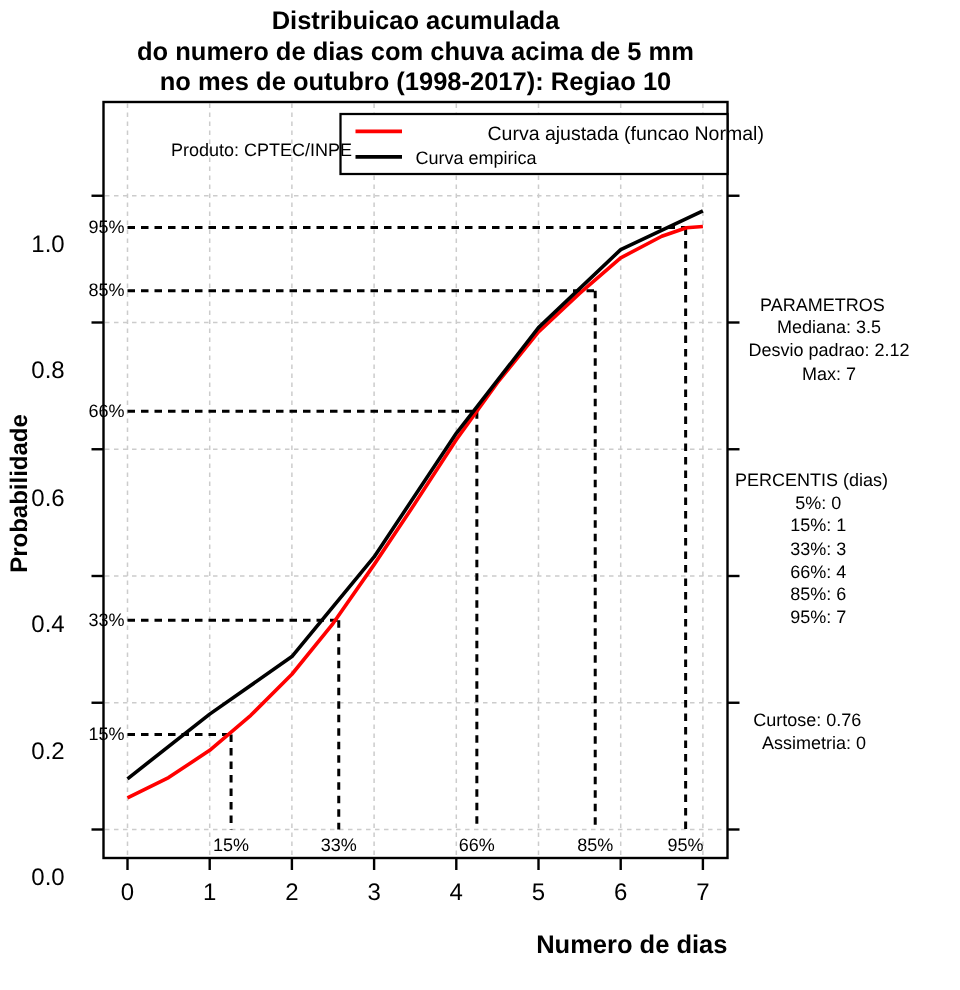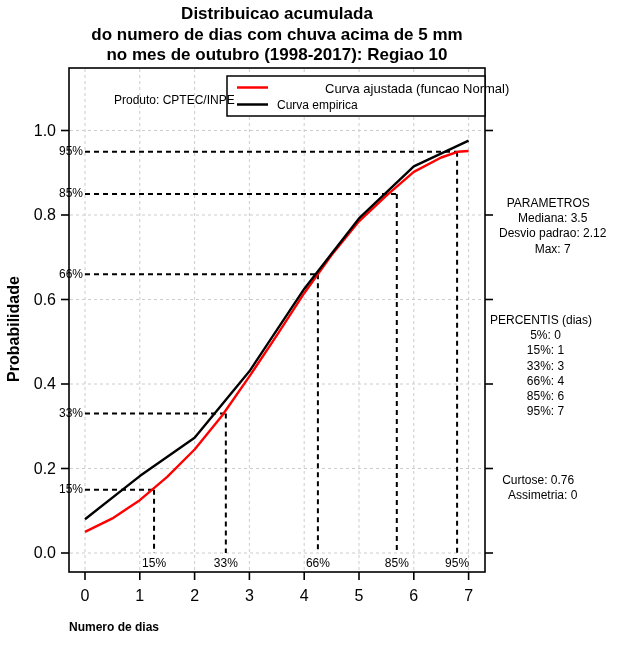--- a/index.html
+++ b/index.html
@@ -4,25 +4,25 @@
 <style>
   html,body{margin:0;padding:0;background:#ffffff;}
   #page{position:relative;width:640px;height:658px;background:#ffffff;overflow:hidden;
         font-family:Liberation Sans, sans-serif;color:#000;}
   #plot-svg{position:absolute;left:0;top:0;overflow:visible;}
   .abs{position:absolute;}
   .title-block{left:69px;top:4px;width:416px;text-align:center;
                font-weight:bold;font-size:17px;line-height:20.5px;}
   .ylab{left:-57px;top:321px;width:140px;height:16px;text-align:center;
         font-weight:bold;font-size:16px;transform:rotate(-90deg);}
-  .xlab{left:69px;top:620px;width:416px;text-align:left;font-weight:bold;font-size:12px;}
+  .xlab{left:69px;top:620px;width:416px;text-align:right;font-weight:bold;font-size:17px;}
   .prod{left:114px;top:93px;font-size:12px;}
   .leg1{left:277px;top:81px;font-size:13px;margin-left:48px;}
   .leg2{left:277px;top:98px;font-size:12px;}
-  .ytick{position:absolute;left:8px;width:48px;text-align:right;font-size:16px;height:16px;line-height:16px;}
+  .ytick{position:absolute;left:8px;width:48px;text-align:center;font-size:16px;height:16px;line-height:16px;margin-top:33px;}
   .xtick{position:absolute;width:30px;text-align:center;font-size:16px;top:588px;height:16px;line-height:16px;}
   .pctL{position:absolute;left:23px;width:60px;text-align:right;font-size:12px;height:13px;line-height:13px;}
   .pctB{position:absolute;width:40px;text-align:center;font-size:12px;top:557px;height:13px;line-height:13px;}
   .stats{font-size:12px;line-height:15.2px;white-space:nowrap;text-align:center;}
   .stats .ind{padding-left:9px;}
   #stats-a{left:490px;top:196px;}
   #stats-b{left:490px;top:313px;}
   #stats-c{left:499px;top:473px;}
 </style>
 </head>

